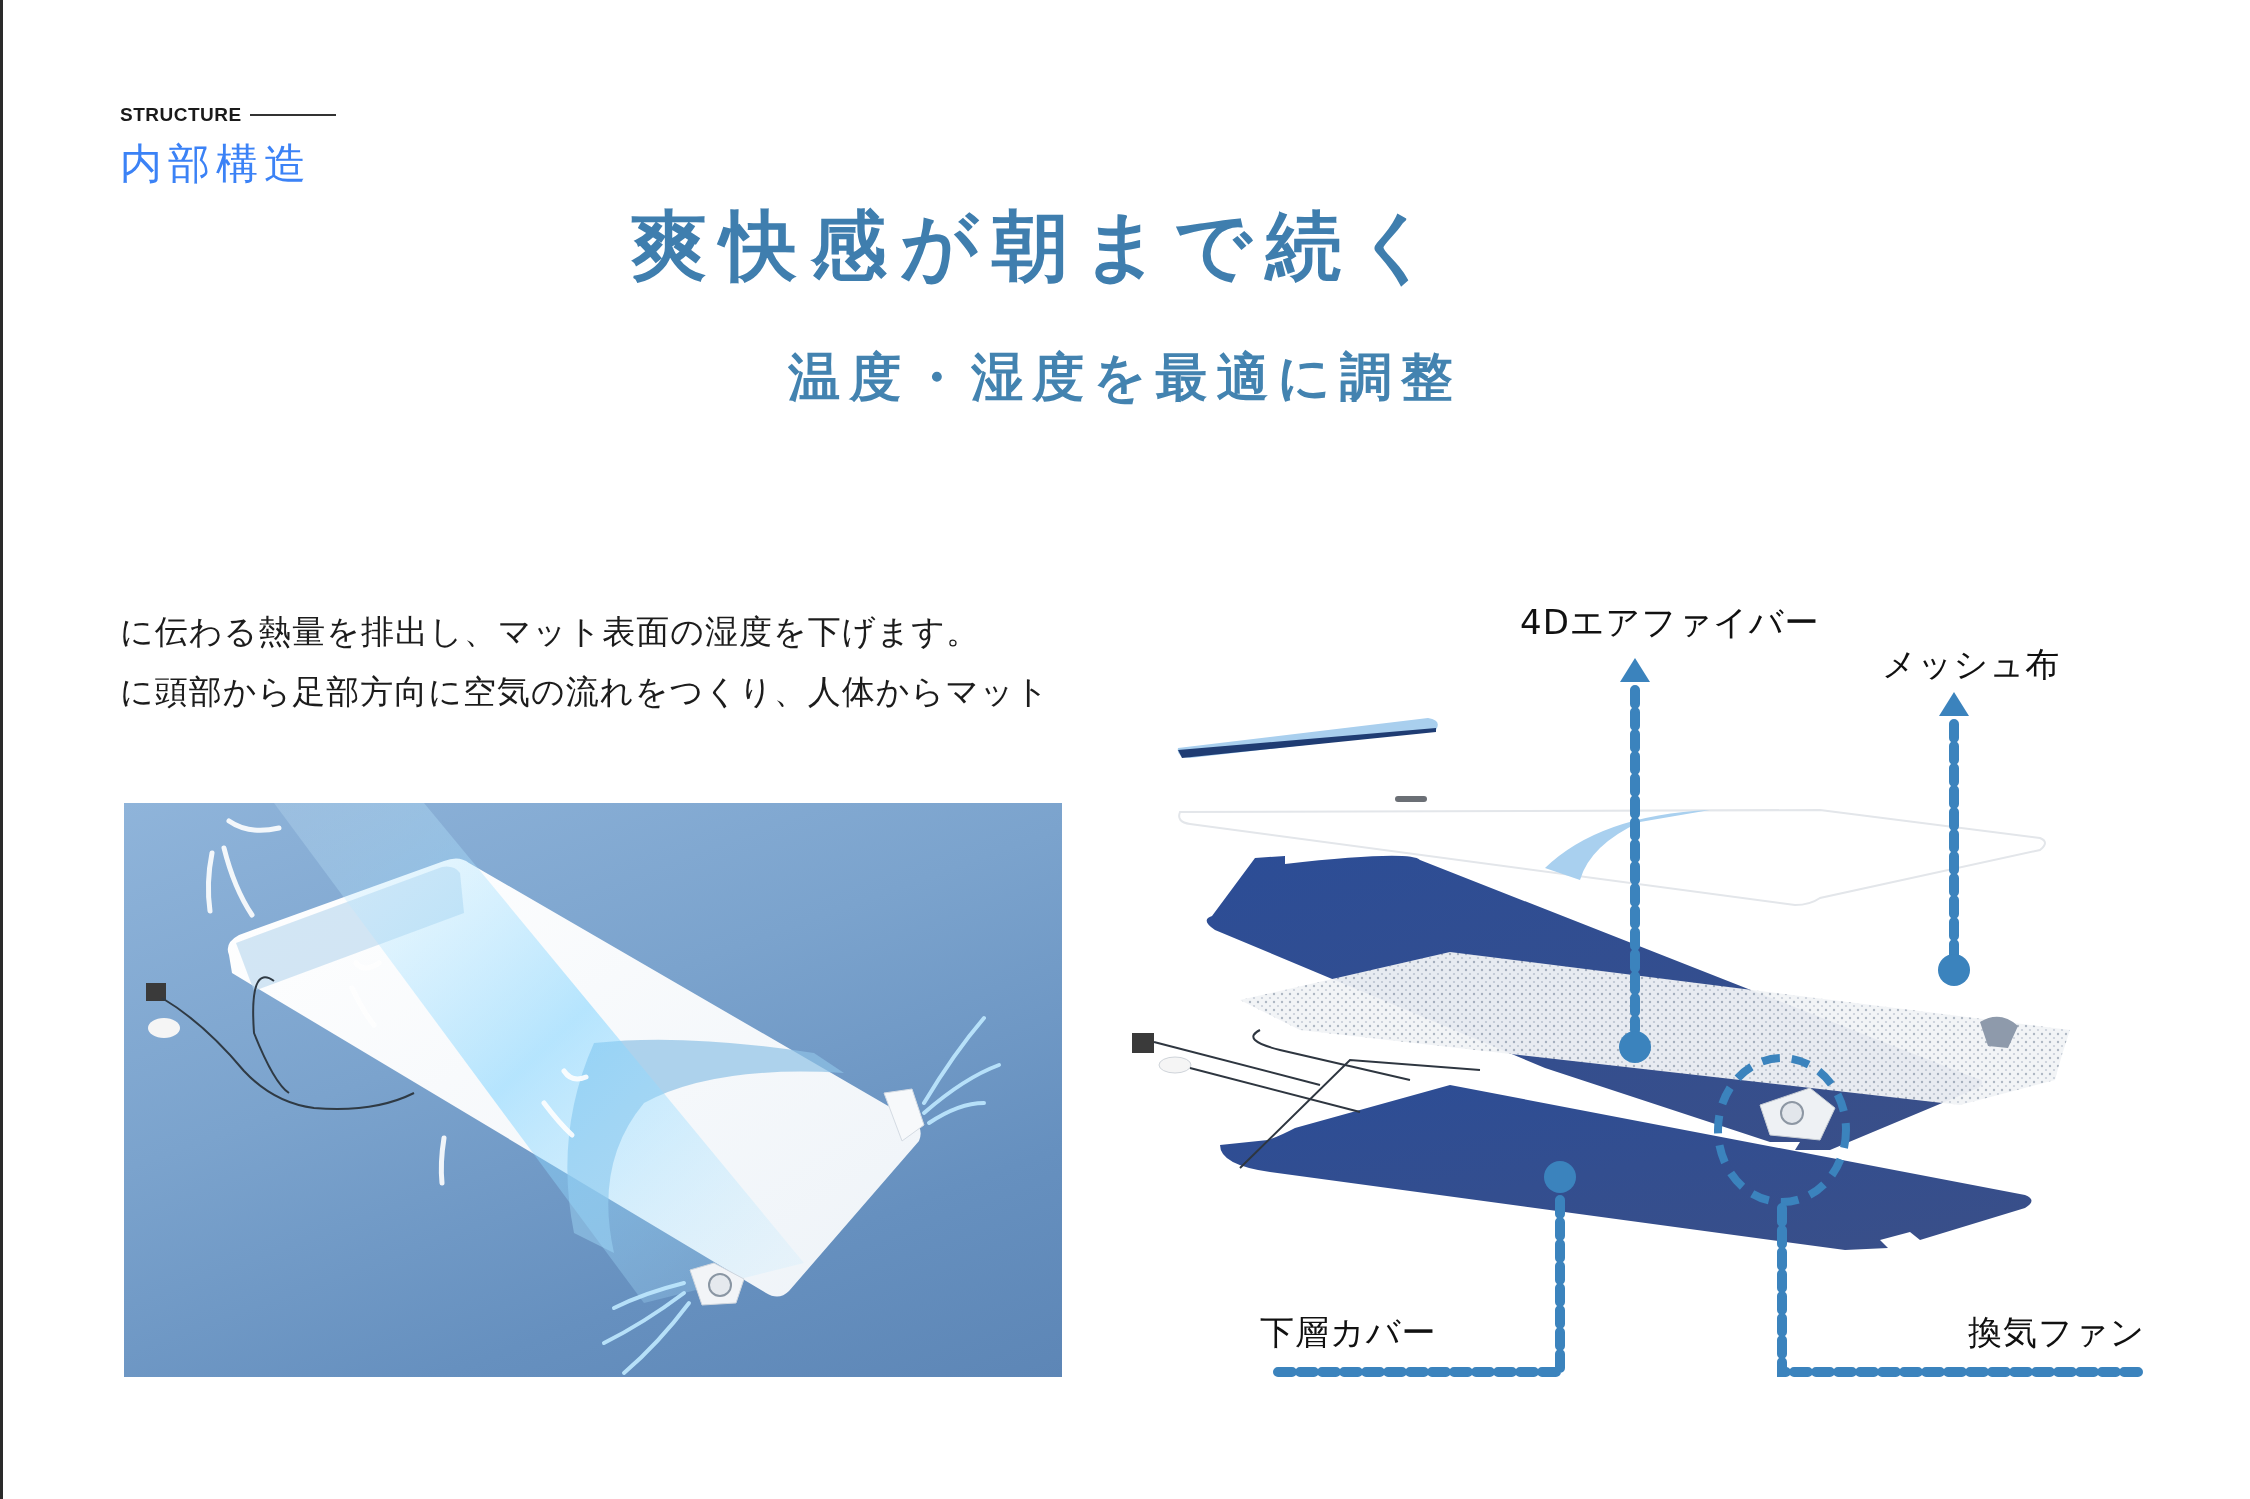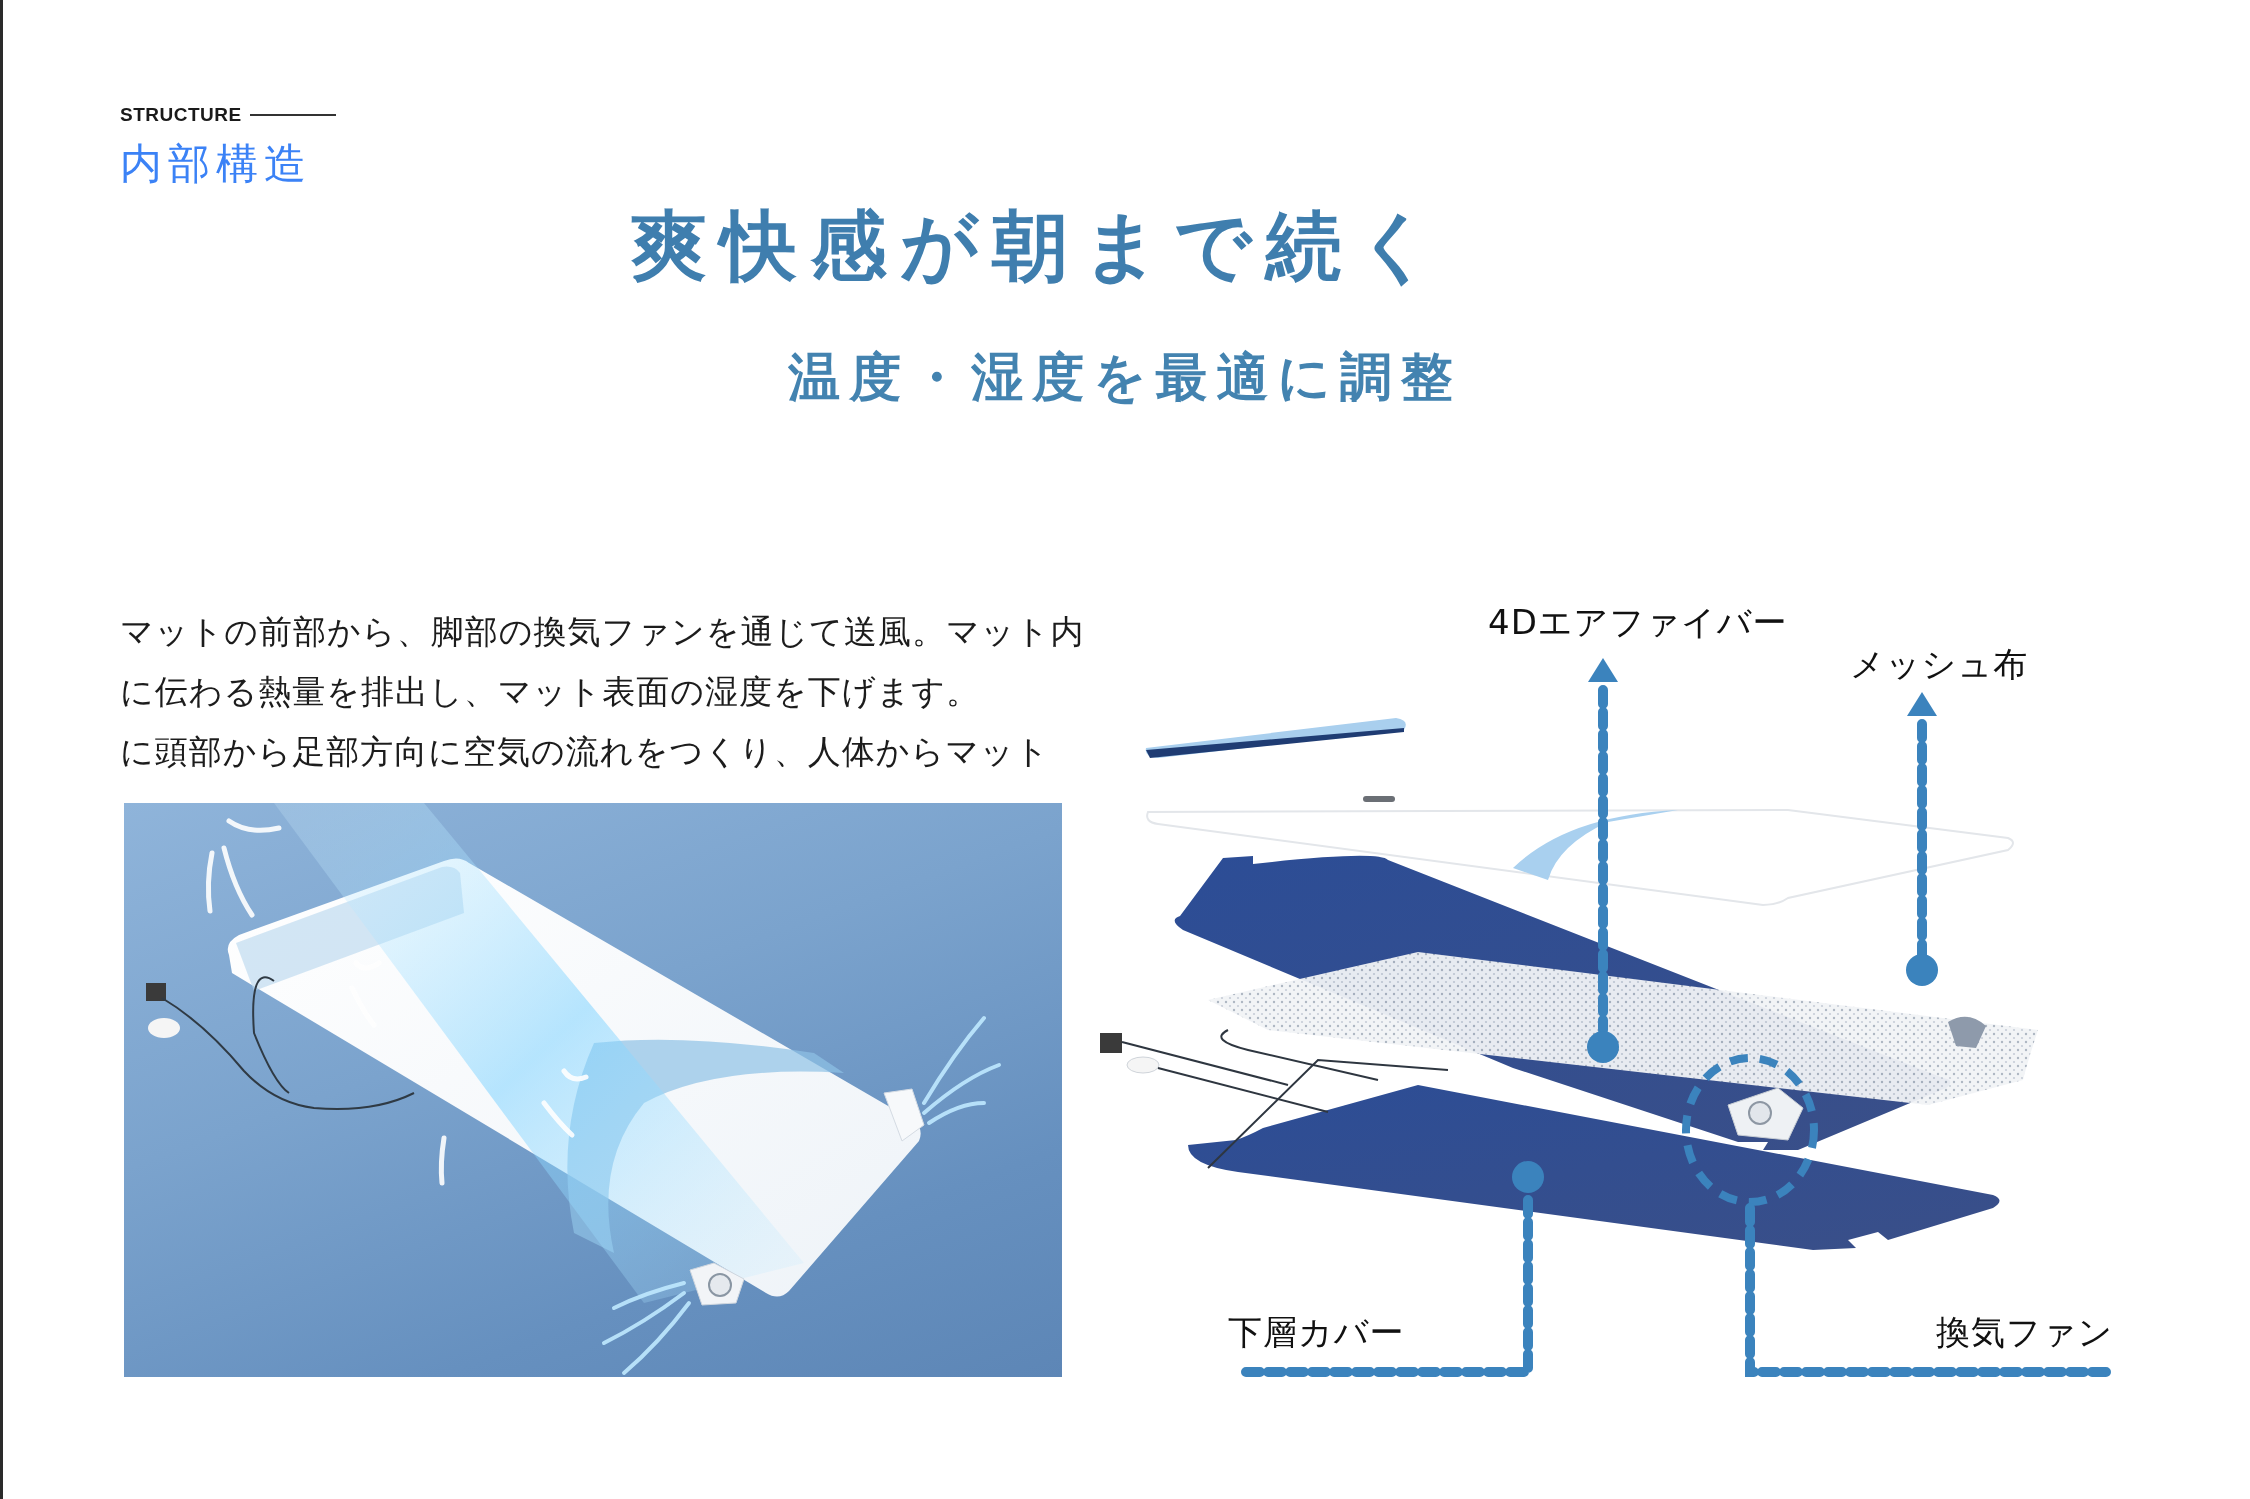--- a/index.html
+++ b/index.html
@@ -20,41 +20,40 @@
              font-size:52px; font-weight:700; letter-spacing:9px; color:#4383b0; }
 
   .body-text { position:absolute; left:120px; top:602px; width:980px; font-size:33px;
                line-height:60px; color:#1c1c1c; letter-spacing:1px; }
   .body-text span { display:block; white-space:nowrap; }
 
   .photo { position:absolute; left:124px; top:803px; width:938px; height:574px; overflow:hidden;
            background:linear-gradient(160deg,#8fb4da 0%,#7ba3cd 40%,#6690bf 75%,#5d86b6 100%); }
   .photo svg { position:absolute; left:0; top:0; }
 
-  .diagram { position:absolute; left:1088px; top:560px; width:1130px; height:840px; }
+  .diagram { position:absolute; left:1120px; top:560px; width:1130px; height:840px; }
   .diagram svg { position:absolute; left:0; top:0; }
 
   .label { position:absolute; font-size:34px; color:#111; white-space:nowrap; letter-spacing:1px; }
 </style>
 </head>
 <body>
 
 <div class="left-edge"></div>
 
 <div class="eyebrow">
   <span class="eyebrow-text">STRUCTURE</span>
   <span class="eyebrow-line"></span>
 </div>
 <div class="section-title">内部構造</div>
 
 <div class="headline">爽快感が朝まで続く</div>
 <div class="subhead">温度・湿度を最適に調整</div>
 
 <div class="body-text">
-  <span>マットの前部から、脚部の換気ファンを通じて送風。マット内</span>
   <span>に伝わる熱量を排出し、マット表面の湿度を下げます。</span>
   <span>に頭部から足部方向に空気の流れをつくり、人体からマット</span>
 </div>
 
 <div class="photo">
   <svg width="938" height="574" viewBox="0 0 938 574">
     <defs>
       <linearGradient id="airflow" x1="0" y1="0" x2="1" y2="1">
         <stop offset="0" stop-color="#d8f2ff" stop-opacity="0.2"></stop>
         <stop offset="0.5" stop-color="#7fd3ff" stop-opacity="0.55"></stop>

